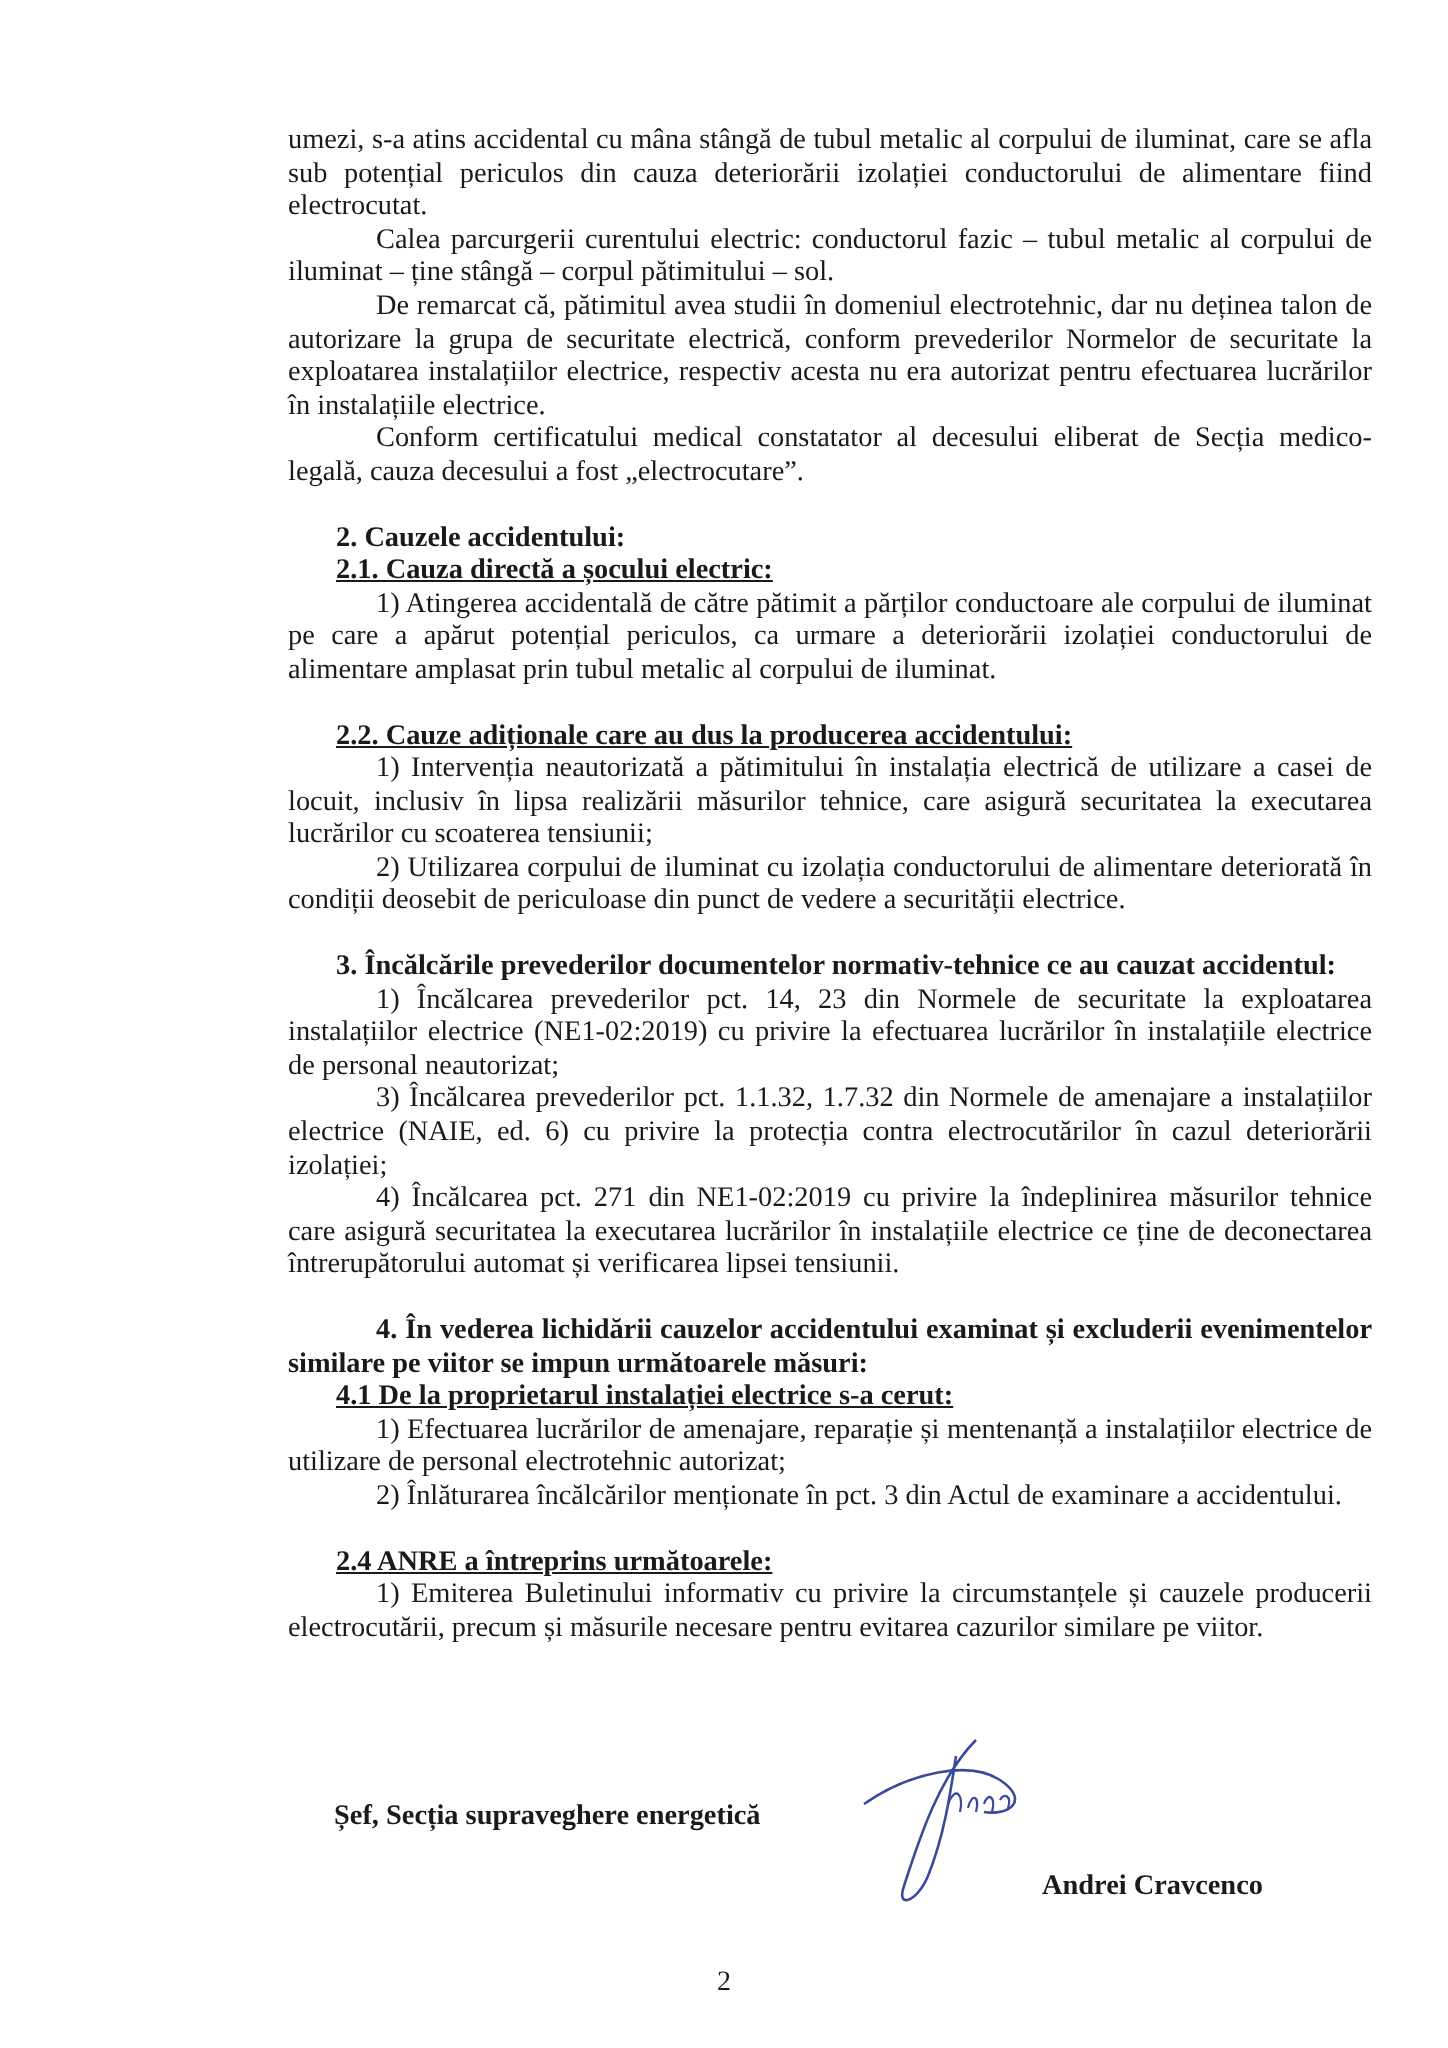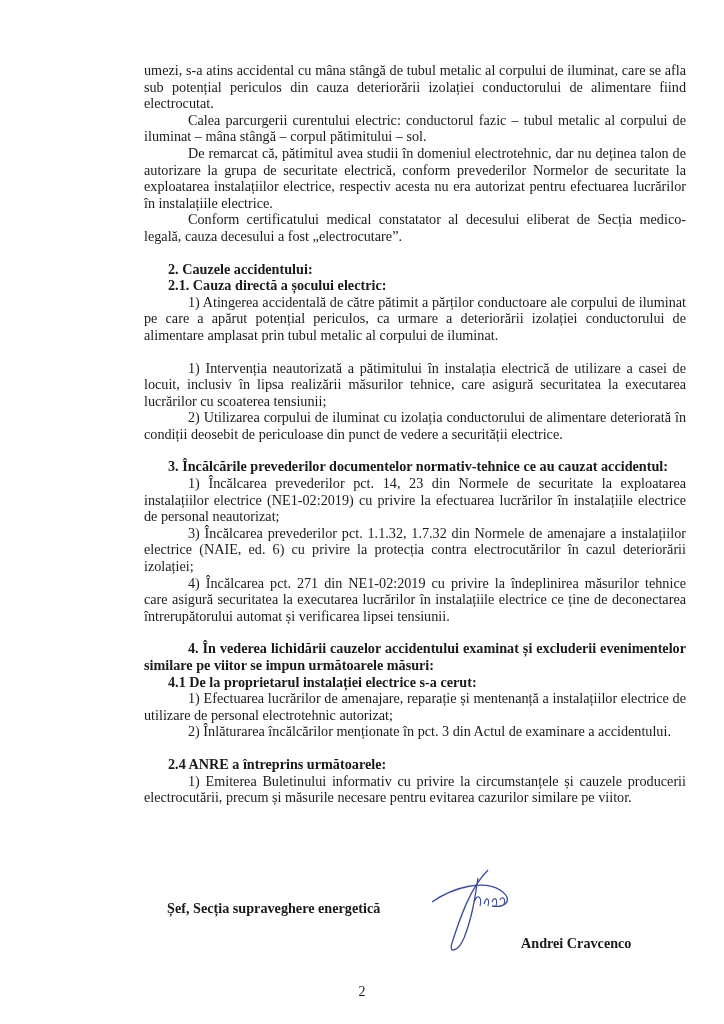--- a/index.html
+++ b/index.html
@@ -3,43 +3,44 @@
 <meta charset="utf-8">
 <style>
   html, body { margin: 0; padding: 0; background: #ffffff; }
   body { width: 724px; height: 1024px; position: relative; overflow: hidden;
          font-family: "Liberation Serif", serif; color: #1a1a1a; }
   .page { position: absolute; left: 108px; top: 62px; width: 542px; font-size: 14.2px; line-height: 16.6px; margin-left: 36px; }
   .p { text-align: justify; margin: 0; }
   .ind { text-indent: 44px; }
   .h { font-weight: bold; margin: 0; }
   .h1 { padding-left: 24px; }
-  .h2 { padding-left: 24px; }
+  .h2 { padding-left: 24px; text-decoration: underline; }
   .gap { height: 16px; }
   .signature { position: absolute; top: 878px; left: 0; width: 724px; height: 80px; }
   .sig-title { position: absolute; left: 167px; top: 22px; font-weight: bold; font-size: 14.2px; }
   .sig-name { position: absolute; left: 521px; top: 22px; font-weight: bold; font-size: 14.2px; margin-top: 35px; }
   .sig-mark { position: absolute; left: 430px; top: -10px; }
   .page-num { position: absolute; left: 0; width: 724px; top: 984px; text-align: center; font-size: 14px; }
 </style>
 </head>
 <body>
 
 <div class="page">
   <p class="p">umezi, s-a atins accidental cu mâna stângă de tubul metalic al corpului de iluminat, care se afla sub potențial periculos din cauza deteriorării izolației conductorului de alimentare fiind electrocutat.</p>
-  <p class="p ind">Calea parcurgerii curentului electric: conductorul fazic – tubul metalic al corpului de iluminat – mâna stângă – corpul pătimitului – sol.</p>
+  <p class="p ind">Calea parcurgerii curentului electric: conductorul fazic – tubul metalic al corpului de iluminat – ține stângă – corpul pătimitului – sol.</p>
   <p class="p ind">De remarcat că, pătimitul avea studii în domeniul electrotehnic, dar nu deținea talon de autorizare la grupa de securitate electrică, conform prevederilor Normelor de securitate la exploatarea instalațiilor electrice, respectiv acesta nu era autorizat pentru efectuarea lucrărilor în instalațiile electrice.</p>
   <p class="p ind">Conform certificatului medical constatator al decesului eliberat de Secția medico-legală, cauza decesului a fost „electrocutare”.</p>
 
   <div class="gap"></div>
   <p class="h h1">2.  Cauzele accidentului:</p>
   <p class="h h2">2.1. Cauza directă a șocului electric:</p>
   <p class="p ind">1) Atingerea accidentală de către pătimit a părților conductoare ale corpului de iluminat pe care a apărut potențial periculos, ca urmare a deteriorării izolației conductorului de alimentare amplasat prin tubul metalic al corpului de iluminat.</p>
 
   <div class="gap"></div>
+  <p class="h h2">2.2. Cauze adiționale care au dus la producerea accidentului:</p>
   <p class="p ind">1) Intervenția neautorizată a pătimitului în instalația electrică de utilizare a casei de locuit, inclusiv în lipsa realizării măsurilor tehnice, care asigură securitatea la executarea lucrărilor cu scoaterea tensiunii;</p>
   <p class="p ind">2) Utilizarea corpului de iluminat cu izolația conductorului de alimentare deteriorată în condiții deosebit de periculoase din punct de vedere a securității electrice.</p>
 
   <div class="gap"></div>
   <p class="h h1">3. Încălcările prevederilor documentelor normativ-tehnice ce au cauzat accidentul:</p>
   <p class="p ind">1) Încălcarea prevederilor pct. 14, 23 din Normele de securitate la exploatarea instalațiilor electrice (NE1-02:2019) cu privire la efectuarea lucrărilor în instalațiile electrice de personal neautorizat;</p>
   <p class="p ind">3) Încălcarea prevederilor pct. 1.1.32, 1.7.32 din Normele de amenajare a instalațiilor electrice (NAIE, ed. 6) cu privire la protecția contra electrocutărilor în cazul deteriorării izolației;</p>
   <p class="p ind">4) Încălcarea pct. 271 din NE1-02:2019 cu privire la îndeplinirea măsurilor tehnice care asigură securitatea la executarea lucrărilor în instalațiile electrice ce ține de deconectarea întrerupătorului automat și verificarea lipsei tensiunii.</p>
 
   <div class="gap"></div>

